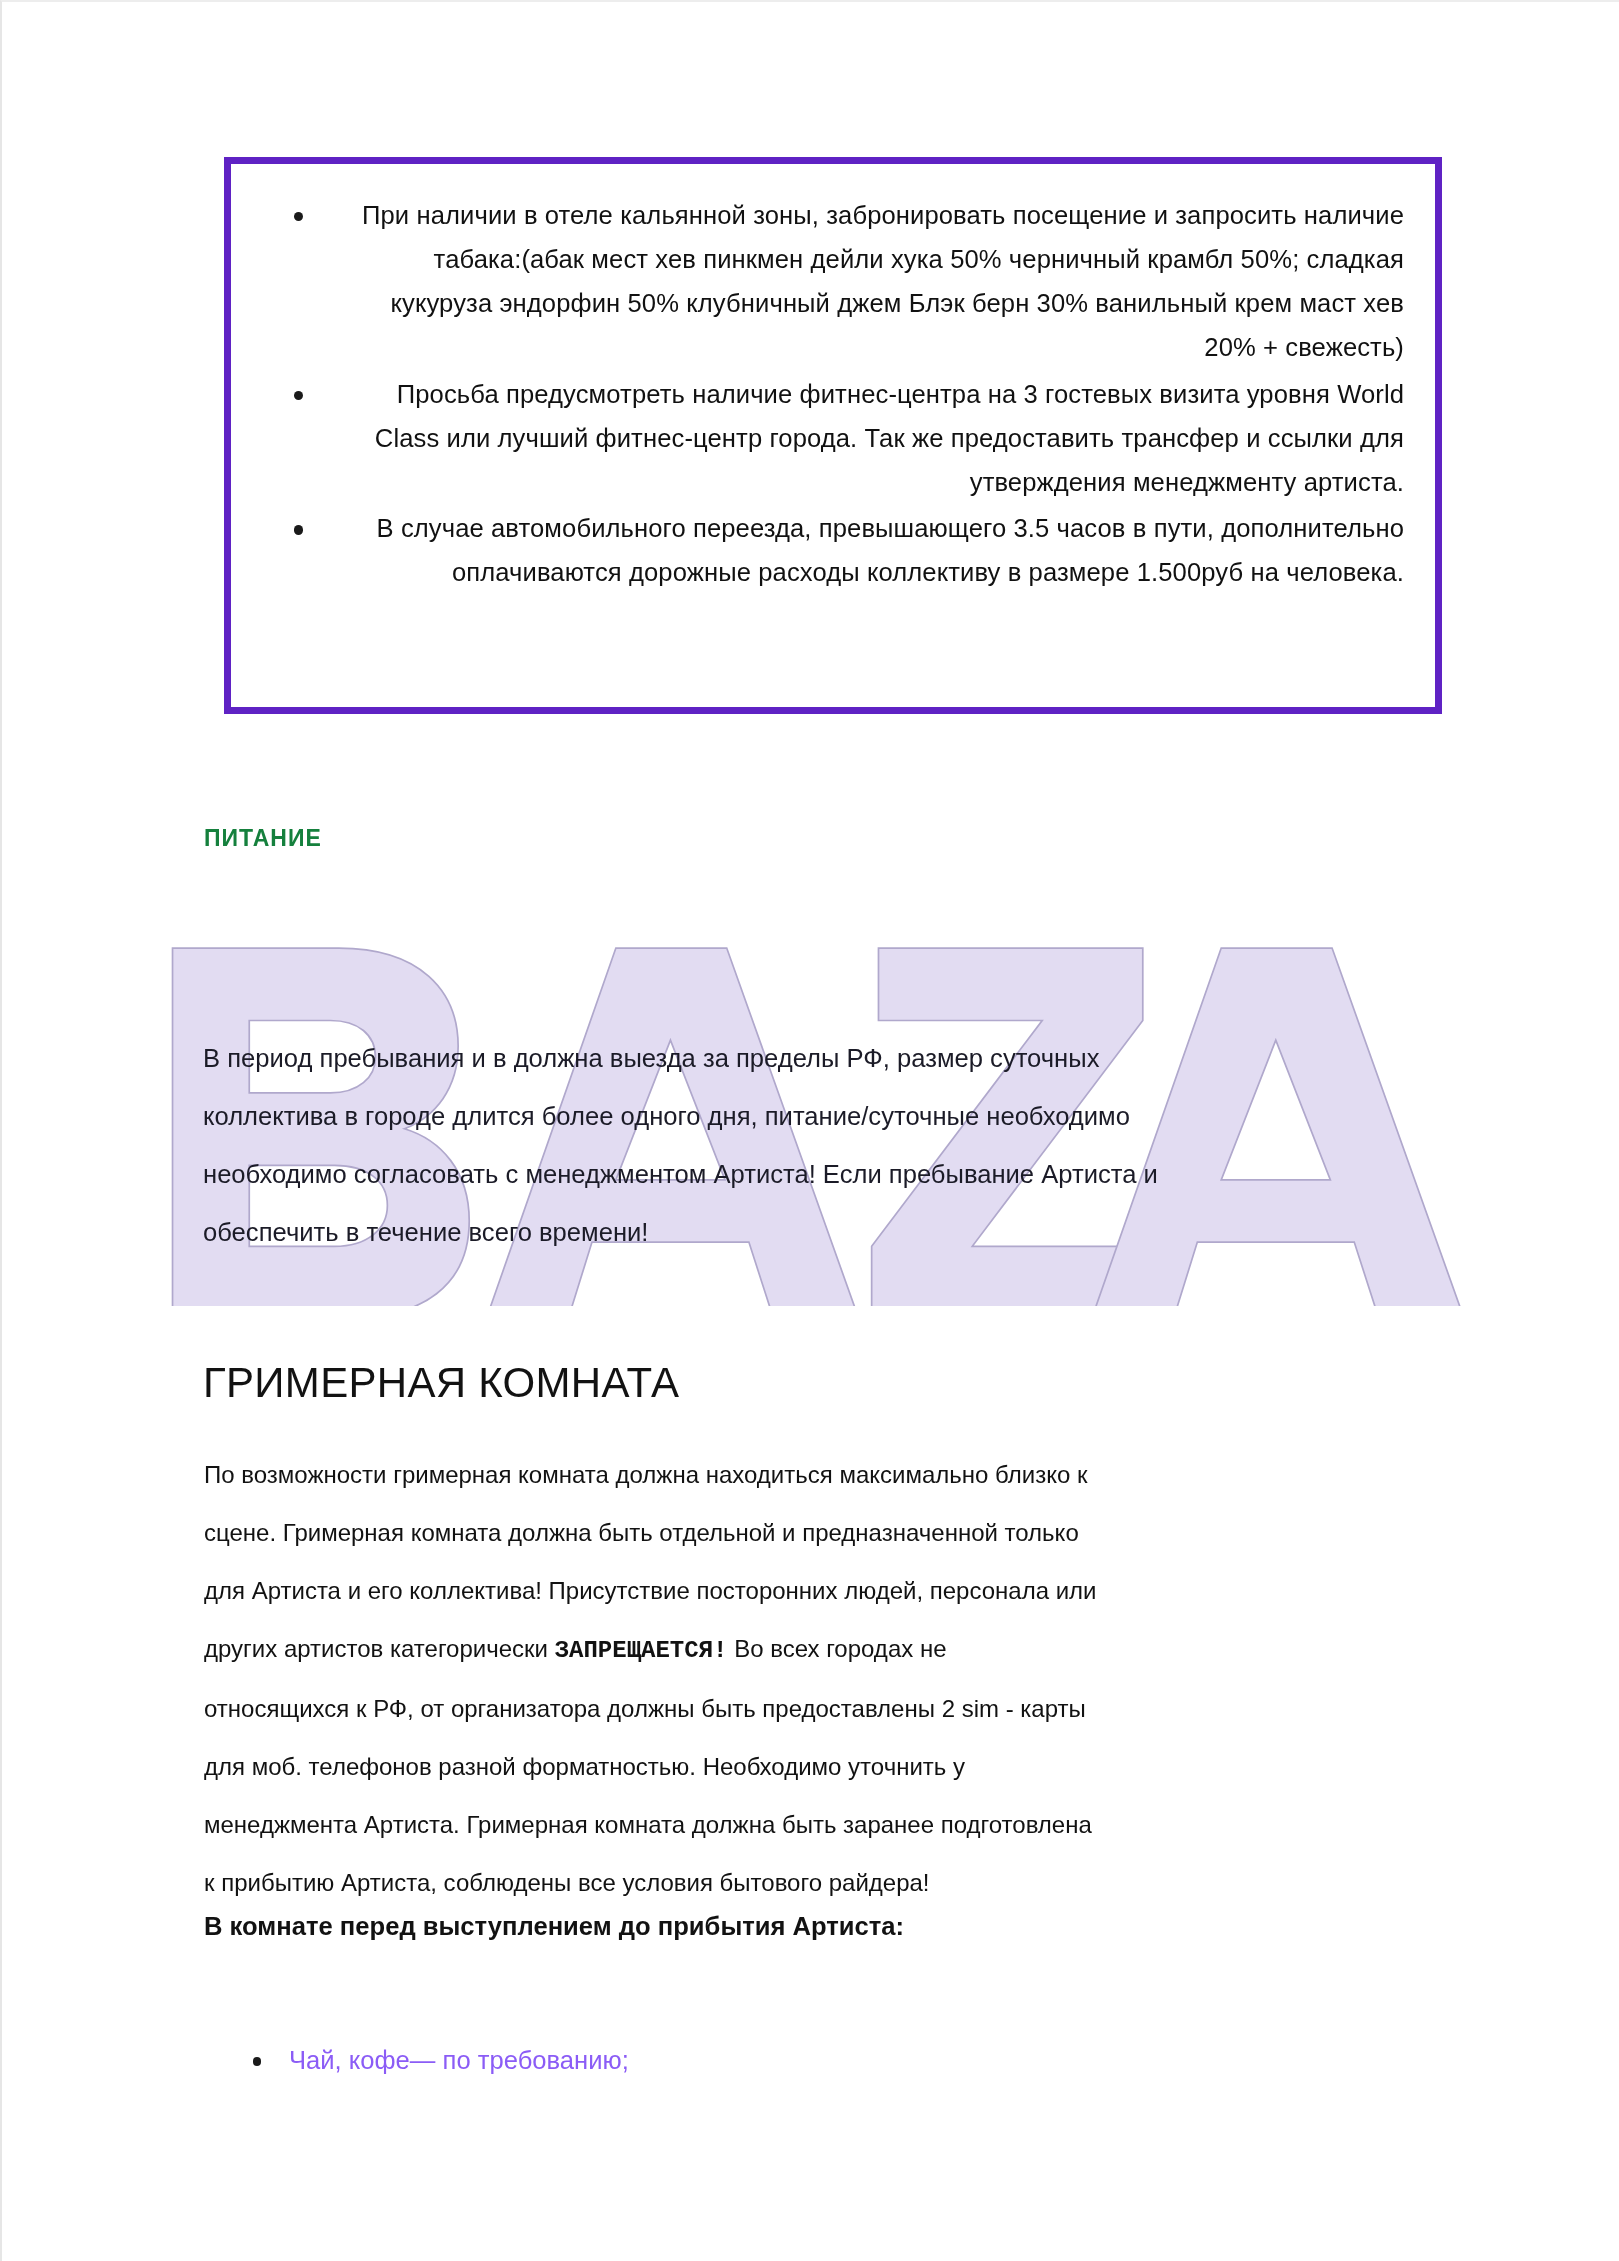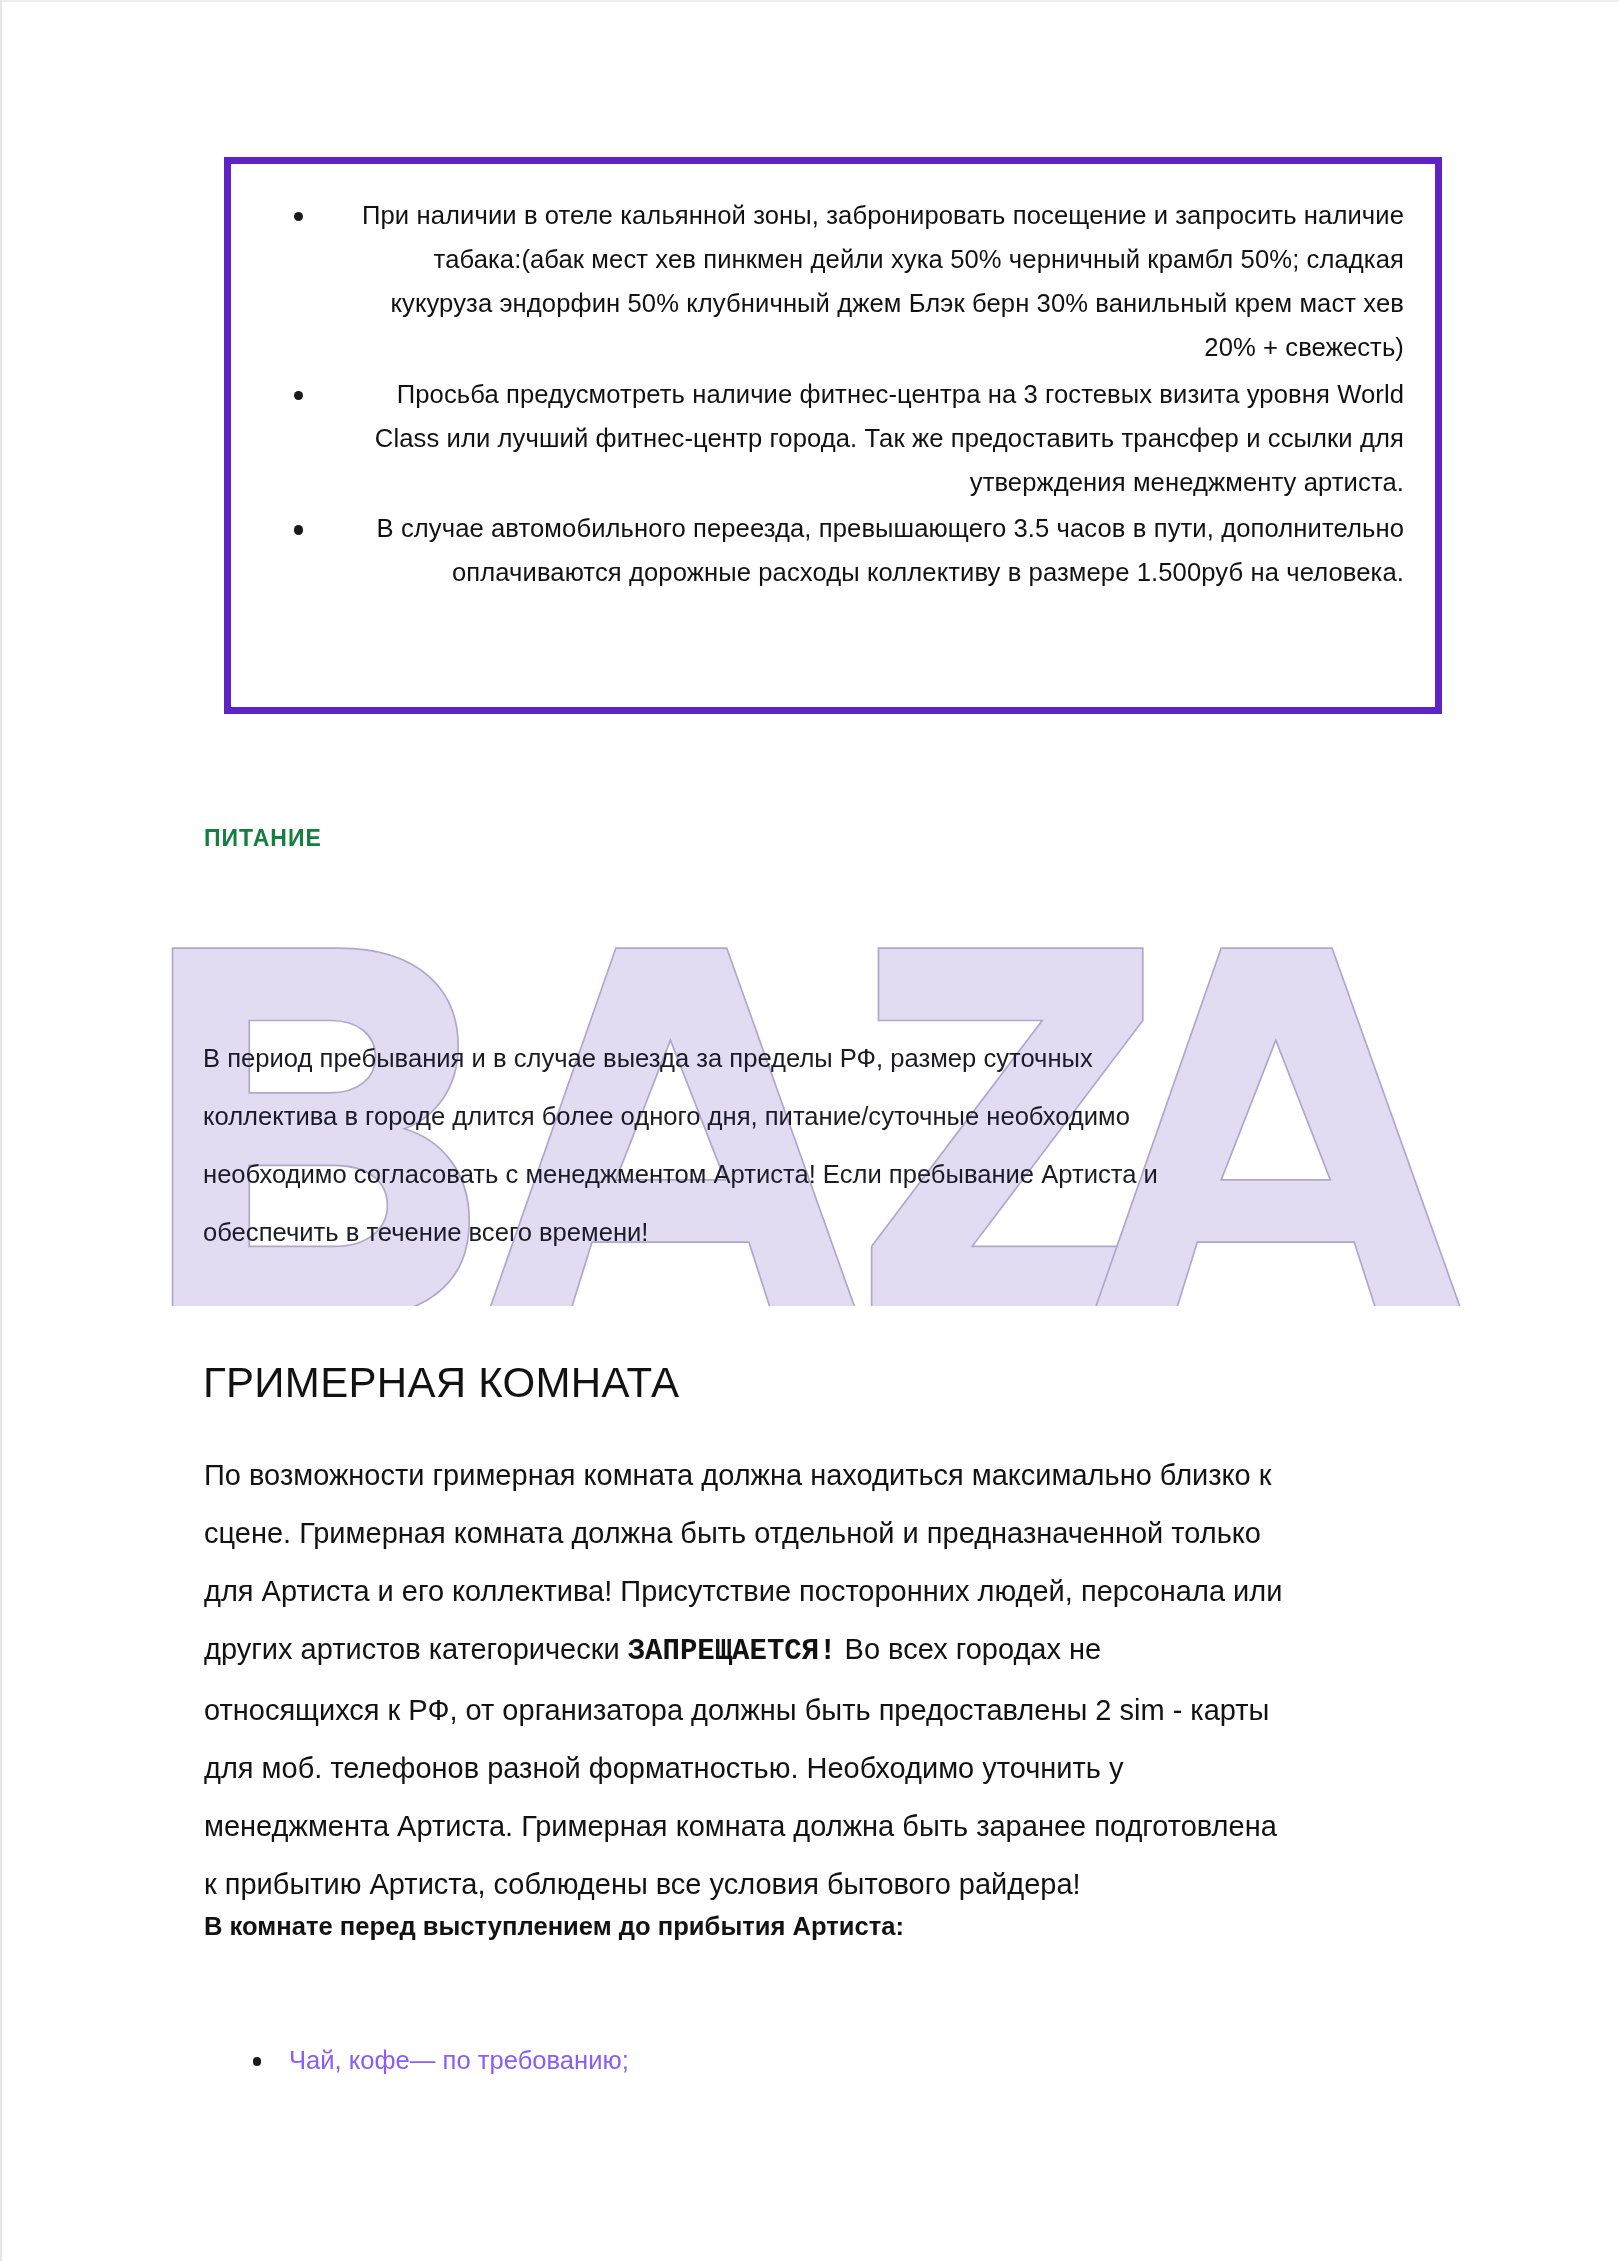--- a/index.html
+++ b/index.html
@@ -113,21 +113,21 @@
 
   
   .body-block {
     position: absolute;
     left: 202px;
     top: 1444px;
     width: 1210px;
   }
   .body-block p {
     margin: 0;
-    font-size: 29px;
+    font-size: 24px;
     line-height: 58px;
     color: #121212;
   }
   .body-block b { font-weight: bold; font-family: Liberation Mono, monospace; }
 
   .lead-bold {
     position: absolute;
     left: 202px;
     top: 1910px;
     font-size: 25.6px;
@@ -235,21 +235,21 @@
       </g>
       <g stroke="#b0a8cc" stroke-width="2" fill="#e2dcf2" transform="translate(-54,174)">
         <g clip-path="url(#clipBaza)">
           <rect x="-30" y="296" width="1600" height="34"></rect>
           <rect x="-30" y="338" width="1600" height="34"></rect>
         </g>
       </g>
     </svg>
 
     <div class="wm-text">
-      <p>В период пребывания и в случае выезда за пределы РФ, размер суточных</p>
+      <p>В период пребывания и в должна выезда за пределы РФ, размер суточных</p>
       <p>коллектива в городе длится более одного дня, питание/суточные необходимо</p>
       <p>необходимо согласовать с менеджментом Артиста! Если пребывание Артиста и</p>
       <p>обеспечить в течение всего времени!</p>
     </div>
   </div>
 
   <h1 class="heading">ГРИМЕРНАЯ КОМНАТА</h1>
 
   <div class="body-block">
     <p>По возможности гримерная комната должна находиться максимально близко к</p>

